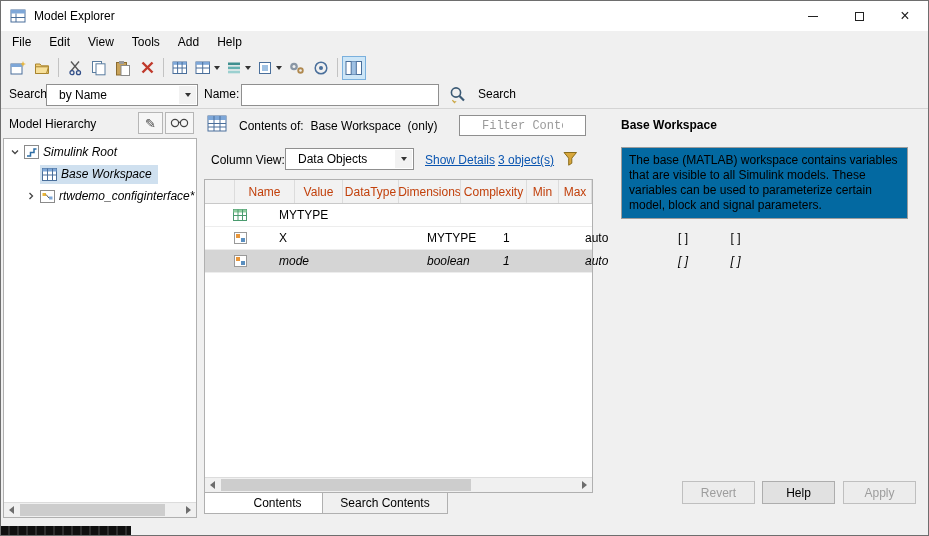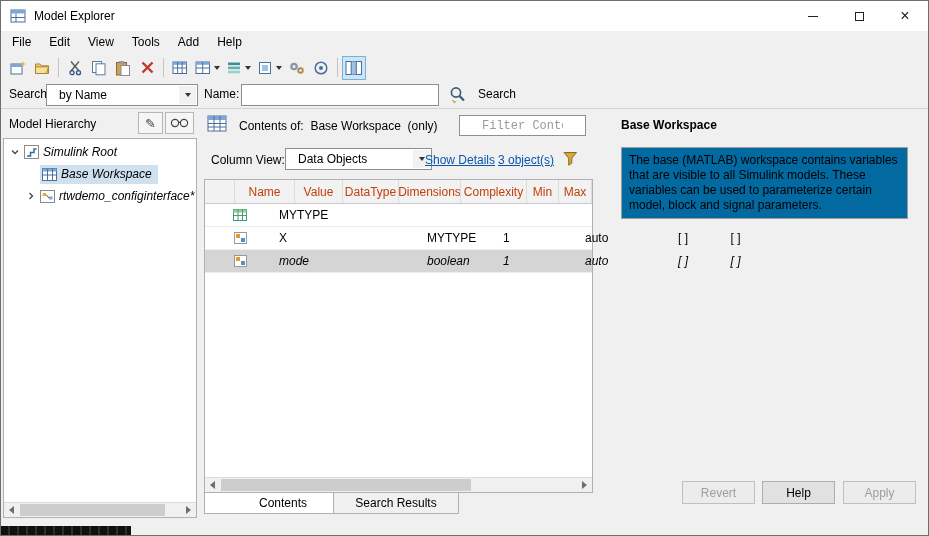--- a/index.html
+++ b/index.html
@@ -72,21 +72,21 @@
   .c-name { width:60px; flex:none; }
   .c-value { width:48px; flex:none; }
   .c-dt { width:56px; flex:none; }
   .c-dim { width:62px; flex:none; }
   .c-cx { width:66px; flex:none; }
   .c-min { width:32px; flex:none; }
   .c-max { width:33px; flex:none; }
 
   .tabs { position:absolute; left:203px; top:492px; display:flex; }
   .tab { height:21px; display:flex; align-items:center; justify-content:center; border:1px solid #b0b0b0; border-top:none; }
-  .tab.active { background:#fff; width:130px;padding-left:28px; }
+  .tab.active { background:#fff; width:119px;padding-left:28px; }
   .tab.inactive { background:#f0f0f0; width:125px; border-left:none; }
 
   
   .detail-title { position:absolute; left:620px; top:117px; font-weight:bold; }
   .detail-desc { position:absolute; left:620px; top:146px; width:287px; background:#0369a1; border:1px solid #9c9c9c; padding:5px 7px; line-height:15px; }
   .btn { position:absolute; top:480px; width:73px; height:23px; background:#e1e1e1; border:1px solid #adadad; font-family:inherit; font-size:12px; color:#000; }
   .btn.disabled { color:#9d9d9d; background:#ececec; border-color:#bfbfbf; }
 
   .artifact { position:absolute; left:0; bottom:0; width:130px; height:9px;
     background:repeating-linear-gradient(90deg,#101010 0 7px,#2e2e2e 7px 9px); }
@@ -326,21 +326,21 @@
       </svg>
   </div>
   <span class="contents-header-text">
     <span>Contents of:</span>&nbsp;
     <span>Base Workspace</span>&nbsp;
     <span>(only)</span>
   </span>
   <input class="tinput" style="left: 458px; top: 114px; width: 127px; height: 21px;" placeholder="Filter Contents">
 
   <span class="label" style="left:210px; top:152px;">Column View:</span>
-  <div class="combo" style="left:284px; top:147px; width:147px; height:22px;">
+  <div class="combo" style="left:284px; top:147px; width:129px; height:22px;">
     <span>Data Objects</span>
     <span class="carea">
         <span class="caret" style="margin-left:0;"></span>
       </span>
   </div>
   <span class="links" style="left:424px;">Show Details</span>
   <span class="links" style="left:497px;">3 object(s)</span>
   <div class="abs" style="left:561px; top:149px;">
     <svg width="17" height="17">
         <path d="M2 2.5 h12.5 l-4.7 5.7 v5 l-3.1 2 v-7 z" fill="#d8a73c" stroke="#8a6d1d"></path>
@@ -418,21 +418,21 @@
         </div>
       <div class="sarrow" style="right:0;">
           <div class="tri-r"></div>
         </div>
       <div class="sthumb" style="left:16px; width:250px;"></div>
     </div>
   </div>
 
   <div class="tabs">
     <div class="tab active">Contents</div>
-    <div class="tab inactive">Search Results</div>
+    <div class="tab inactive">Search Contents</div>
   </div>
 
   <div class="detail-title">Base Workspace</div>
   <div class="detail-desc">The base (MATLAB) workspace contains variables that are visible to all Simulink models. These variables can be used to parameterize certain model, block and signal parameters.</div>
   <button class="btn disabled" style="left:681px;">Revert</button>
   <button class="btn" style="left:761px;">Help</button>
   <button class="btn disabled" style="left:842px;">Apply</button>
 
   <div class="artifact"></div>
 

